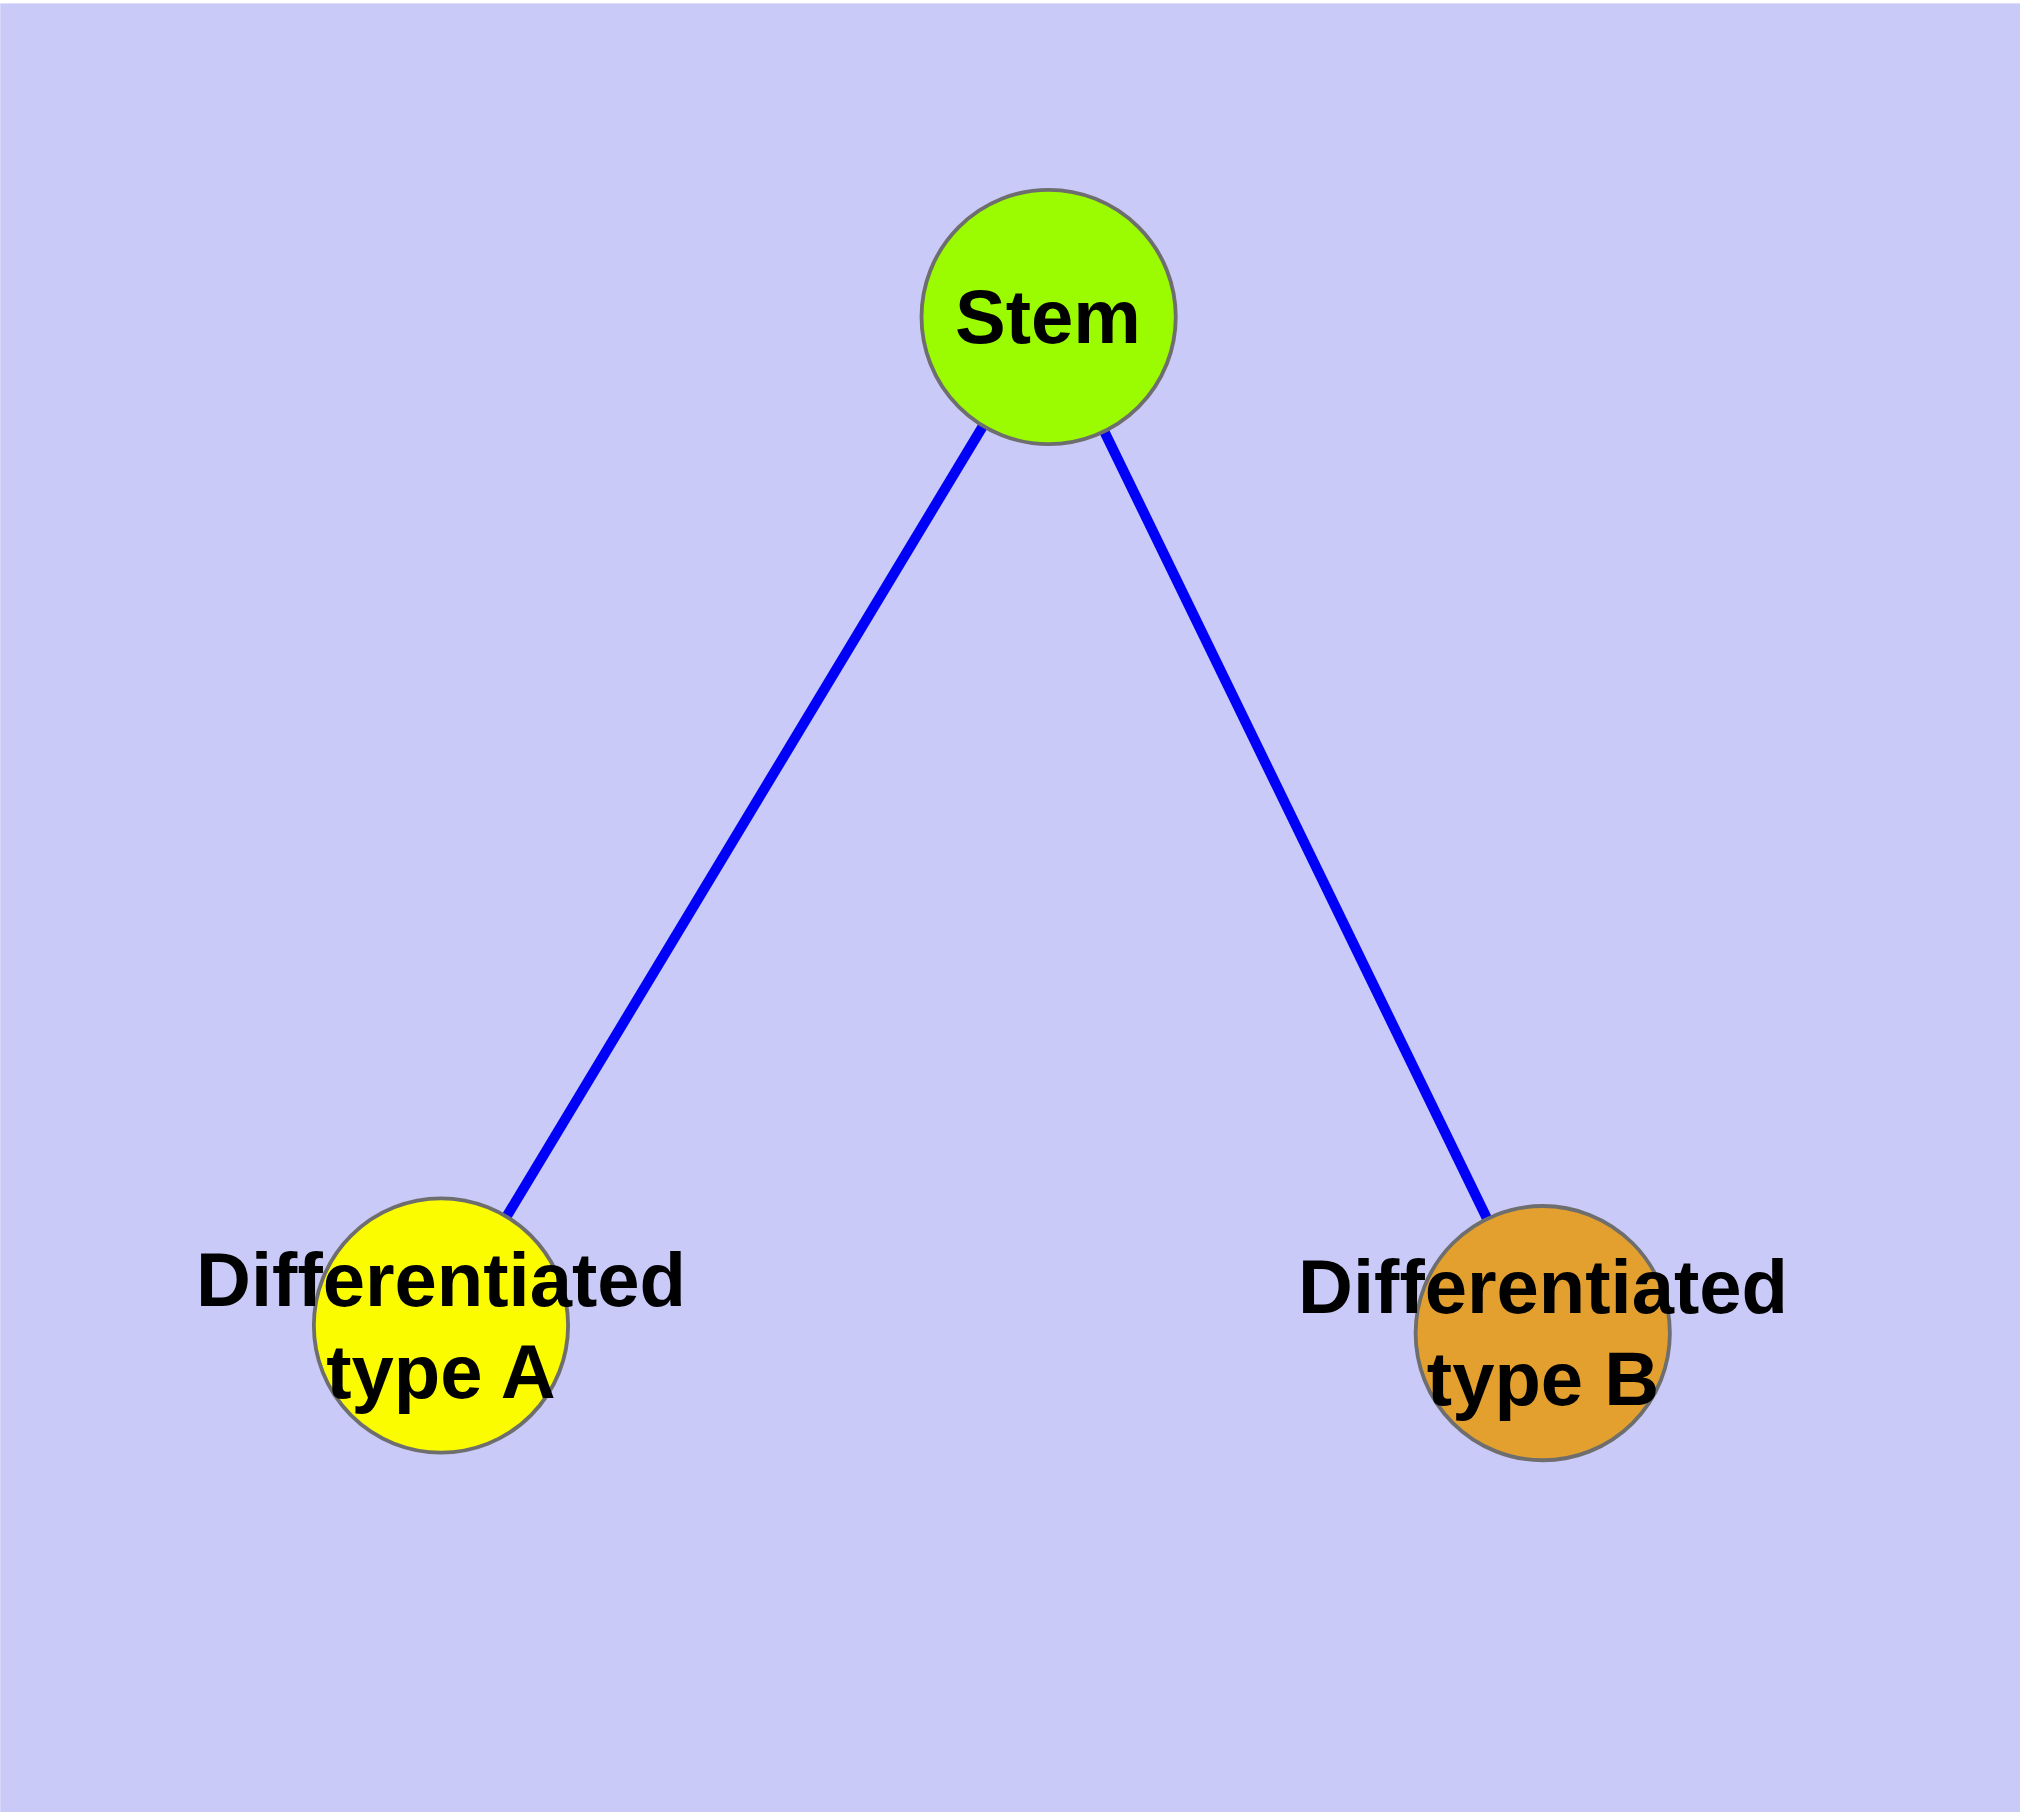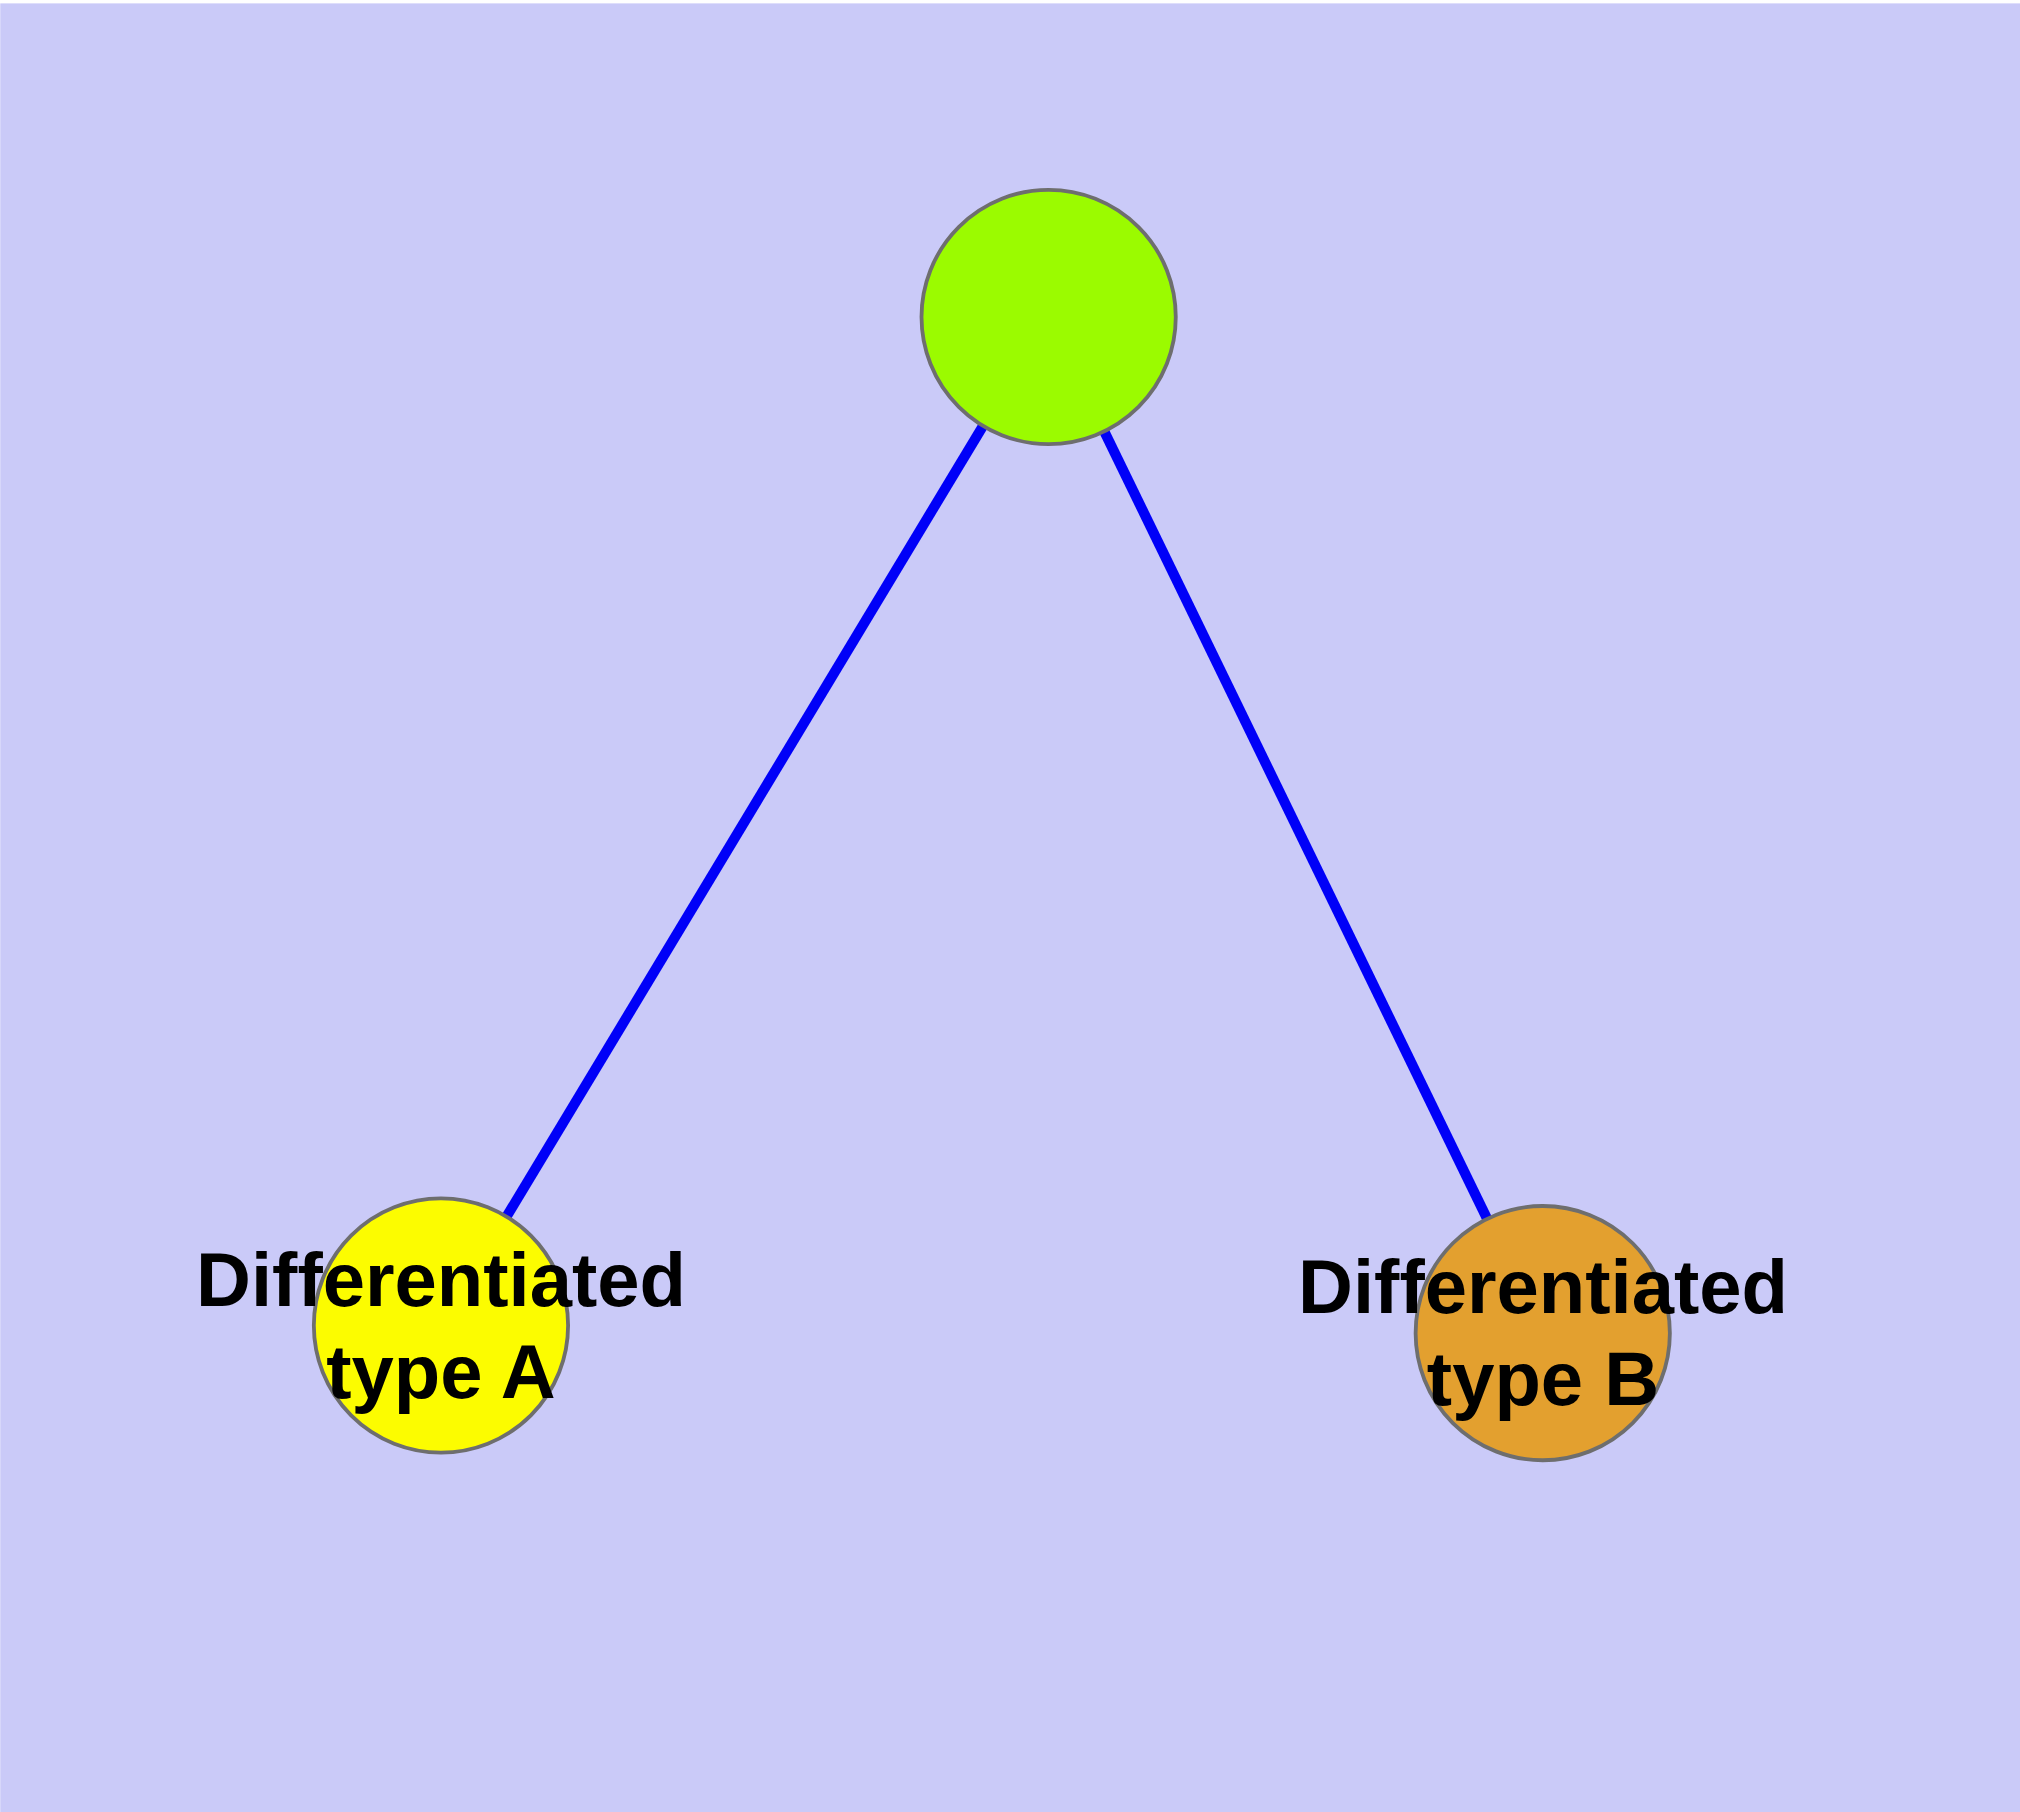--- a/index.html
+++ b/index.html
@@ -53,19 +53,20 @@
         <line x1="1237" y1="374" x2="520" y2="1564" stroke="#0000F8" stroke-width="12"></line>
         <line x1="1237" y1="374" x2="1820" y2="1573" stroke="#0000F8" stroke-width="12"></line>
       </g>
     <g id="nodes-layer">
         <circle cx="1237" cy="374" r="150" fill="#9BFB00" stroke="#6E6E6E" stroke-width="4.5"></circle>
         <circle cx="520" cy="1564" r="150" fill="#FCFC00" stroke="#6E6E6E" stroke-width="4.5"></circle>
         <circle cx="1820" cy="1573" r="150" fill="#E3A02F" stroke="#6E6E6E" stroke-width="4.5"></circle>
       </g>
   </svg>
   <div id="labels-layer">
+      <div class="node-label" style="left: 1048px; top: 317px; color: rgb(0, 0, 0); font-size: 76px;">Stem</div>
       <div class="node-label" style="left: 441px; top: 1326px; color: rgb(0, 0, 0); font-size: 76px;">Differentiated
 type A</div>
       <div class="node-label" style="left: 1543px; top: 1333px; color: rgb(0, 0, 0); font-size: 76px;">Differentiated
 type B</div>
     </div>
 </div>
 
 
 </body></html>

